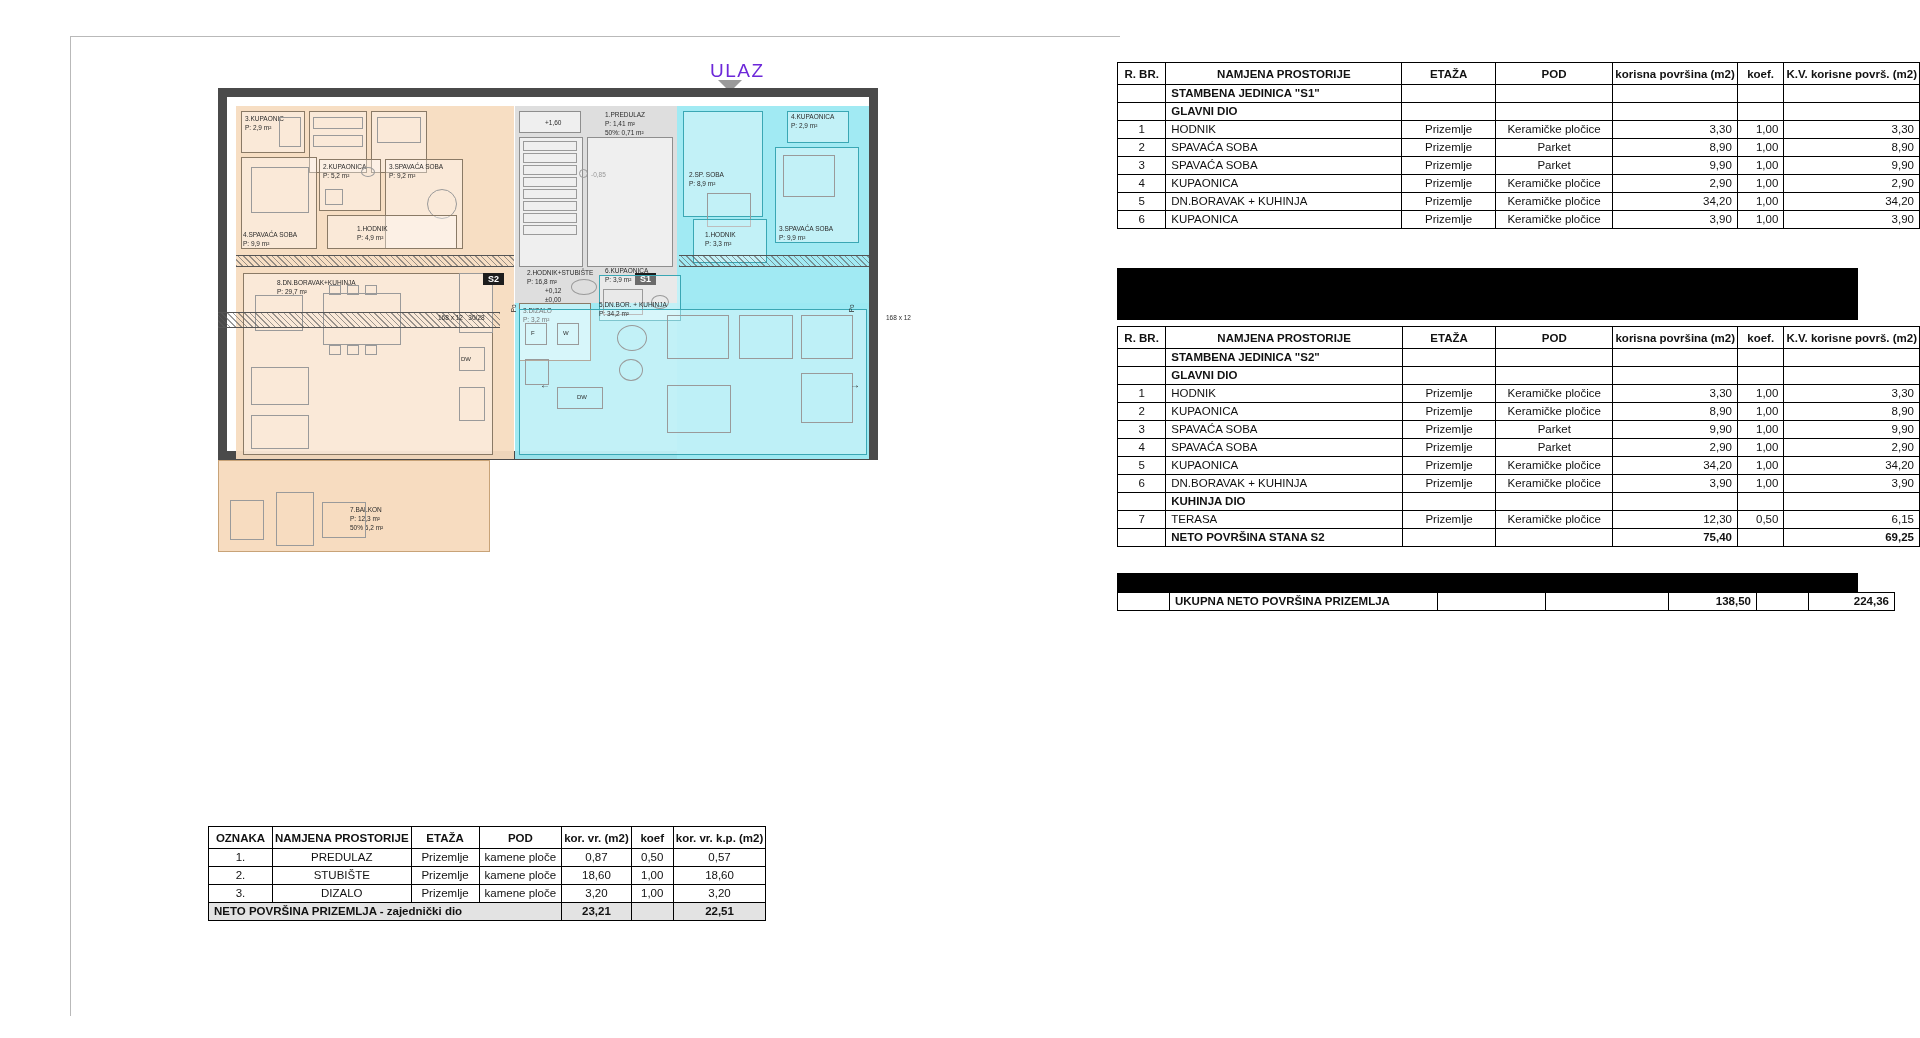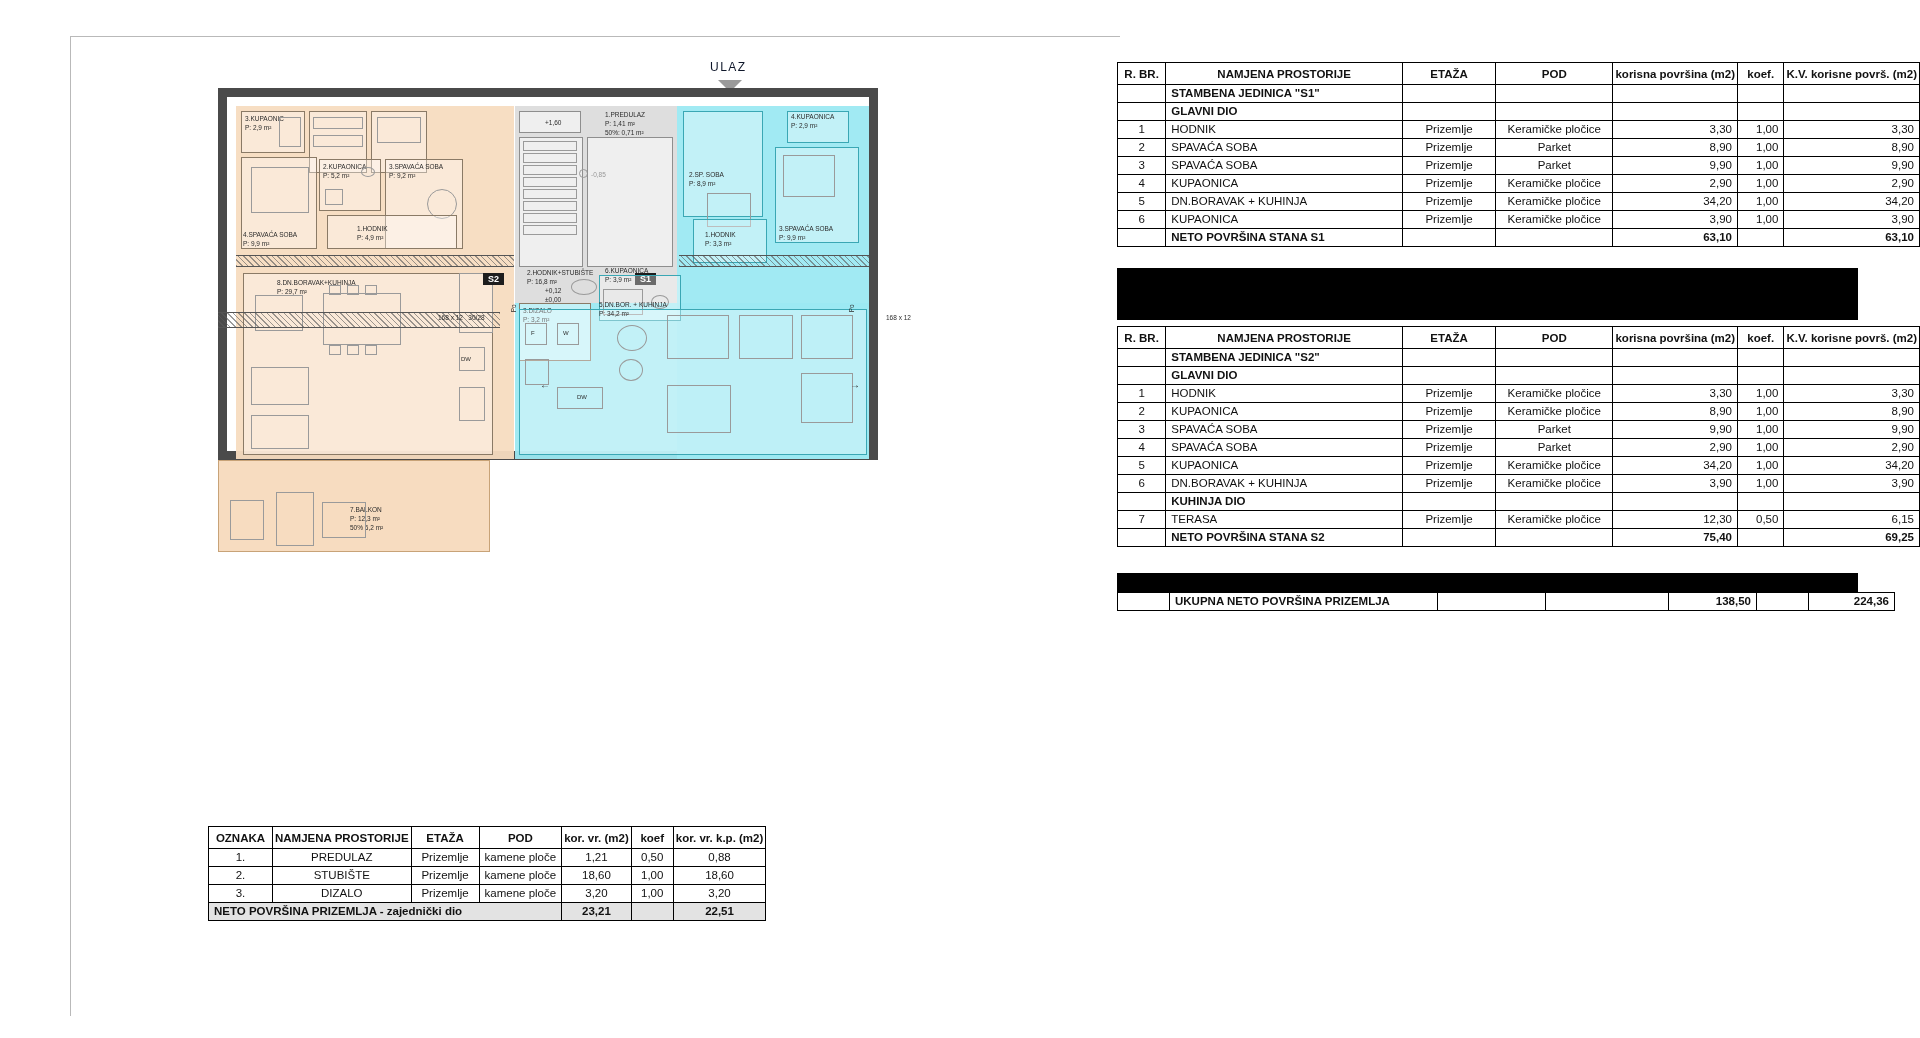--- a/index.html
+++ b/index.html
@@ -40,22 +40,22 @@
     position: absolute;
     left: 210px;
     top: 60px;
     width: 830px;
     height: 600px;
   }
   .ulaz-text {
     position: absolute;
     left: 500px;
     top: 0px;
-    font-size: 12px;
-    color: #0f172a;
+    font-size: 19px;
+    color: #6d28d9;
     letter-spacing: 1.5px;
   }
   .ulaz-arrow {
     position: absolute;
     left: 508px;
     top: 20px;
     width: 0; height: 0;
     border-left: 12px solid transparent;
     border-right: 12px solid transparent;
     border-top: 12px solid #9a9a9a;
@@ -527,29 +527,20 @@
         </tr>
         <tr>
           <td class="c">6</td>
           <td class="l">KUPAONICA</td>
           <td class="c">Prizemlje</td>
           <td class="c">Keramičke pločice</td>
           <td class="r">3,90</td>
           <td class="r">1,00</td>
           <td class="r">3,90</td>
         </tr>
-        <tr>
-          <td></td>
-          <td class="l bold">NETO POVRŠINA STANA S1</td>
-          <td></td>
-          <td></td>
-          <td class="r bold">63,10</td>
-          <td></td>
-          <td class="r bold">63,10</td>
-        </tr>
       </tbody>
     </table>
   </div>
 
   <div id="blackband"></div>
 
   <div id="tbl-s2-wrap">
     <table class="sched">
       <colgroup>
         <col style="width:52px">
@@ -723,23 +714,23 @@
           <th>koef</th>
           <th>kor. vr. k.p. (m2)</th>
         </tr>
       </thead>
       <tbody>
         <tr>
           <td class="c">1.</td>
           <td class="c">PREDULAZ</td>
           <td class="c">Prizemlje</td>
           <td class="c">kamene ploče</td>
-          <td class="c">1,21</td>
+          <td class="c">0,87</td>
           <td class="c">0,50</td>
-          <td class="c">0,88</td>
+          <td class="c">0,57</td>
         </tr>
         <tr>
           <td class="c">2.</td>
           <td class="c">STUBIŠTE</td>
           <td class="c">Prizemlje</td>
           <td class="c">kamene ploče</td>
           <td class="c">18,60</td>
           <td class="c">1,00</td>
           <td class="c">18,60</td>
         </tr>

